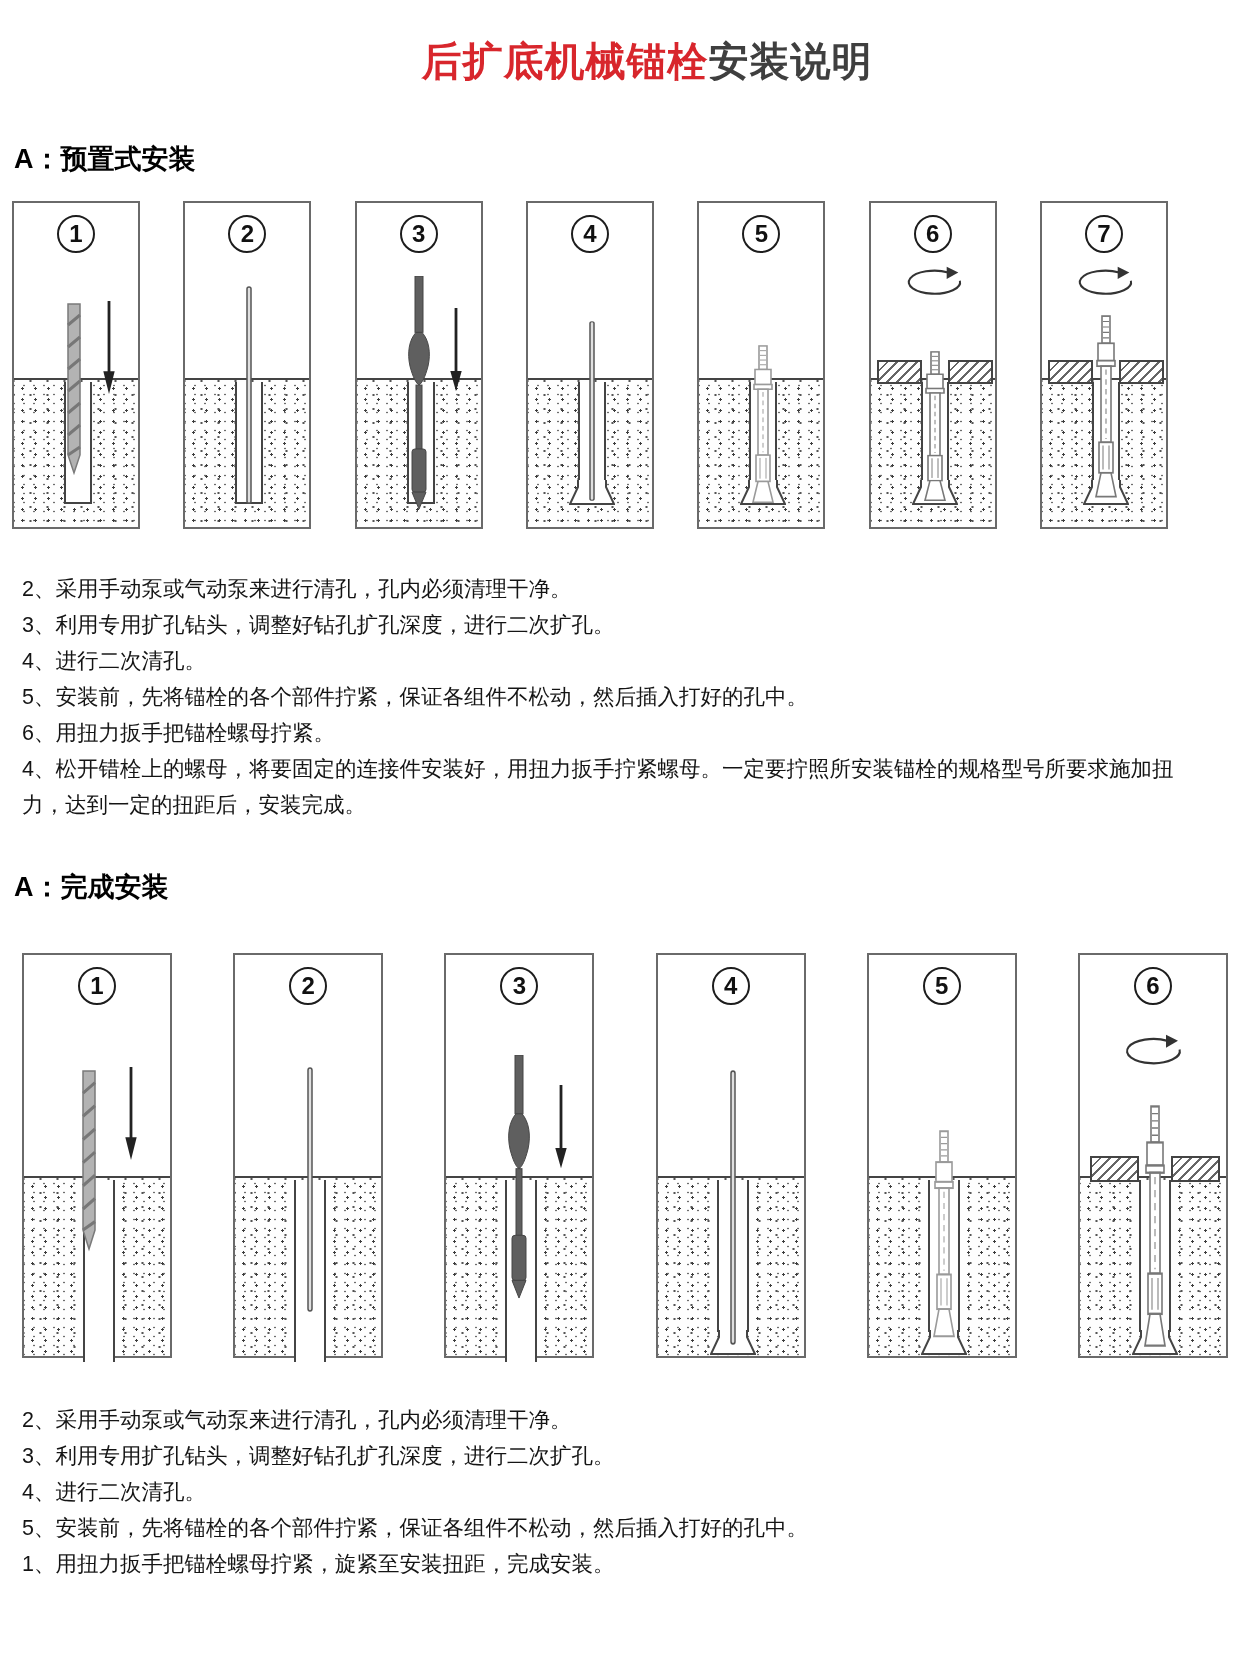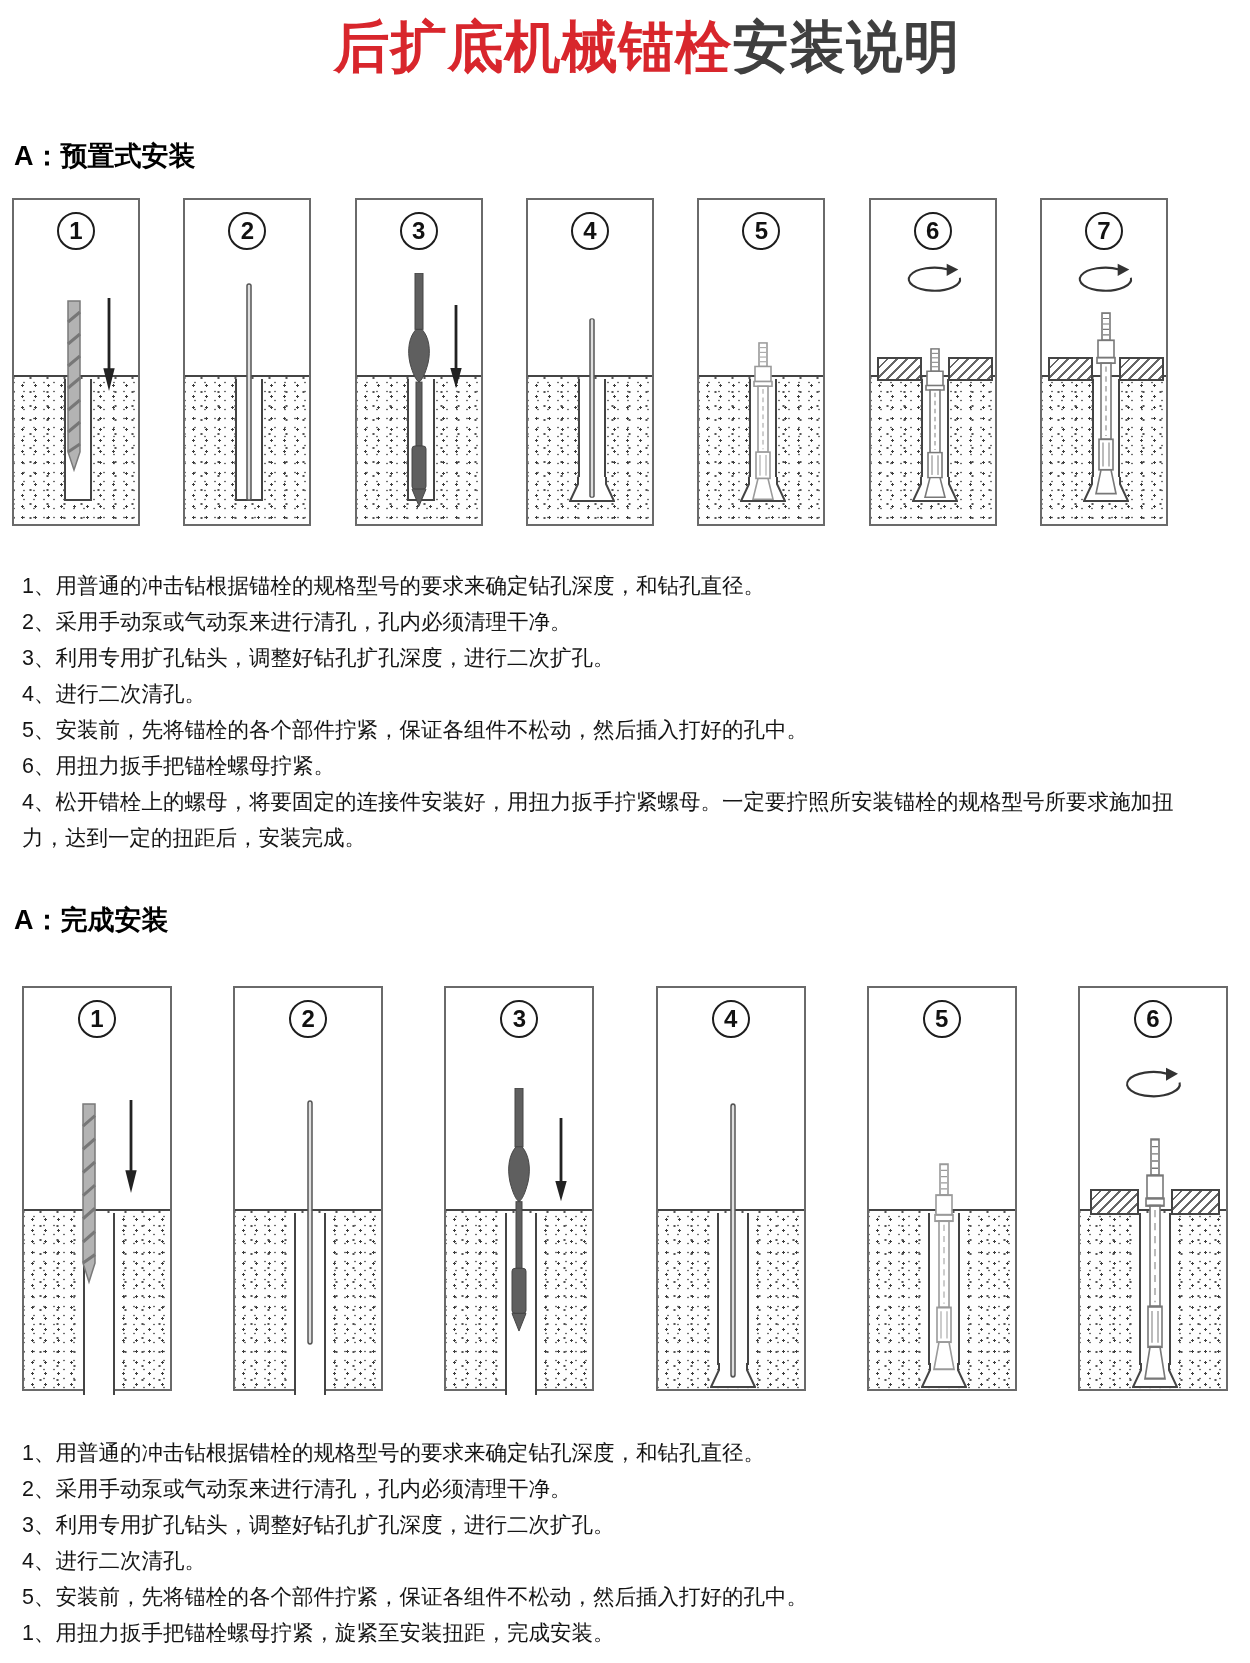--- a/index.html
+++ b/index.html
@@ -2,21 +2,21 @@
 <html><head>
 <meta charset="utf-8">
 <style>
   * { box-sizing: border-box; margin: 0; padding: 0; }
   body {
     width: 1250px; min-height: 1663px;
     background: #ffffff;
     font-family: "Liberation Sans", sans-serif;
     color: #111;
   }
-  .title { text-align: center; margin-top: 10px; font-size: 56px; font-weight: bold; letter-spacing: 1px; padding-left: 44px; }
+  .title { text-align: center; margin-top: 34px; font-size: 40px; font-weight: bold; letter-spacing: 1px; padding-left: 44px; }
   .title .red  { color: #d8262c; }
   .title .dark { color: #3f3f3f; }
 
   .section-heading { margin: 52px 0 0 14px; font-size: 27px; font-weight: bold; color: #000; }
 
   .panel-row { display: flex; justify-content: space-between; }
   .row1 { width: 1156px; margin: 24px 0 0 12px; height: 328px; }
   .row2 { width: 1206px; margin: 48px 0 0 22px; height: 405px; }
 
   .panel { position: relative; background: #fff; border: 2px solid #6a6a6a; }
@@ -205,21 +205,20 @@
     <div class="plate" style="left:6px;top:157px;width:45px"></div>
     <div class="plate" style="left:77px;top:157px;width:45px"></div>
     <svg class="tool anchor-dark" style="left:52px;top:112px;width:24px;height:185px">
         <use href="#sym-anchor"></use>
       </svg>
   </div>
 
 </div>
 
 <div class="steps">
-  <div class="step">1、用普通的冲击钻根据锚栓的规格型号的要求来确定钻孔深度，和钻孔直径。</div>
   <div class="step">2、采用手动泵或气动泵来进行清孔，孔内必须清理干净。</div>
   <div class="step">3、利用专用扩孔钻头，调整好钻孔扩孔深度，进行二次扩孔。</div>
   <div class="step">4、进行二次清孔。</div>
   <div class="step">5、安装前，先将锚栓的各个部件拧紧，保证各组件不松动，然后插入打好的孔中。</div>
   <div class="step">6、用扭力扳手把锚栓螺母拧紧。</div>
   <div class="step">4、松开错栓上的螺母，将要固定的连接件安装好，用扭力扳手拧紧螺母。一定要拧照所安装锚栓的规格型号所要求施加扭力，达到一定的扭距后，安装完成。</div>
 </div>
 
 <div class="section-heading" style="margin-top:46px">A：完成安装</div>
 
@@ -295,19 +294,18 @@
     <div class="plate" style="left:10px;top:201px;width:49px"></div>
     <div class="plate" style="left:91px;top:201px;width:49px"></div>
     <svg class="tool anchor-dark" style="left:63px;top:150px;width:24px;height:245px">
         <use href="#sym-anchor"></use>
       </svg>
   </div>
 
 </div>
 
 <div class="steps steps2">
-  <div class="step">1、用普通的冲击钻根据错栓的规格型号的要求来确定钻孔深度，和钻孔直径。</div>
   <div class="step">2、采用手动泵或气动泵来进行清孔，孔内必须清理干净。</div>
   <div class="step">3、利用专用扩孔钻头，调整好钻孔扩孔深度，进行二次扩孔。</div>
   <div class="step">4、进行二次清孔。</div>
   <div class="step">5、安装前，先将锚栓的各个部件拧紧，保证各组件不松动，然后插入打好的孔中。</div>
   <div class="step">1、用扭力扳手把锚栓螺母拧紧，旋紧至安装扭距，完成安装。</div>
 </div>
 
 </body></html>

